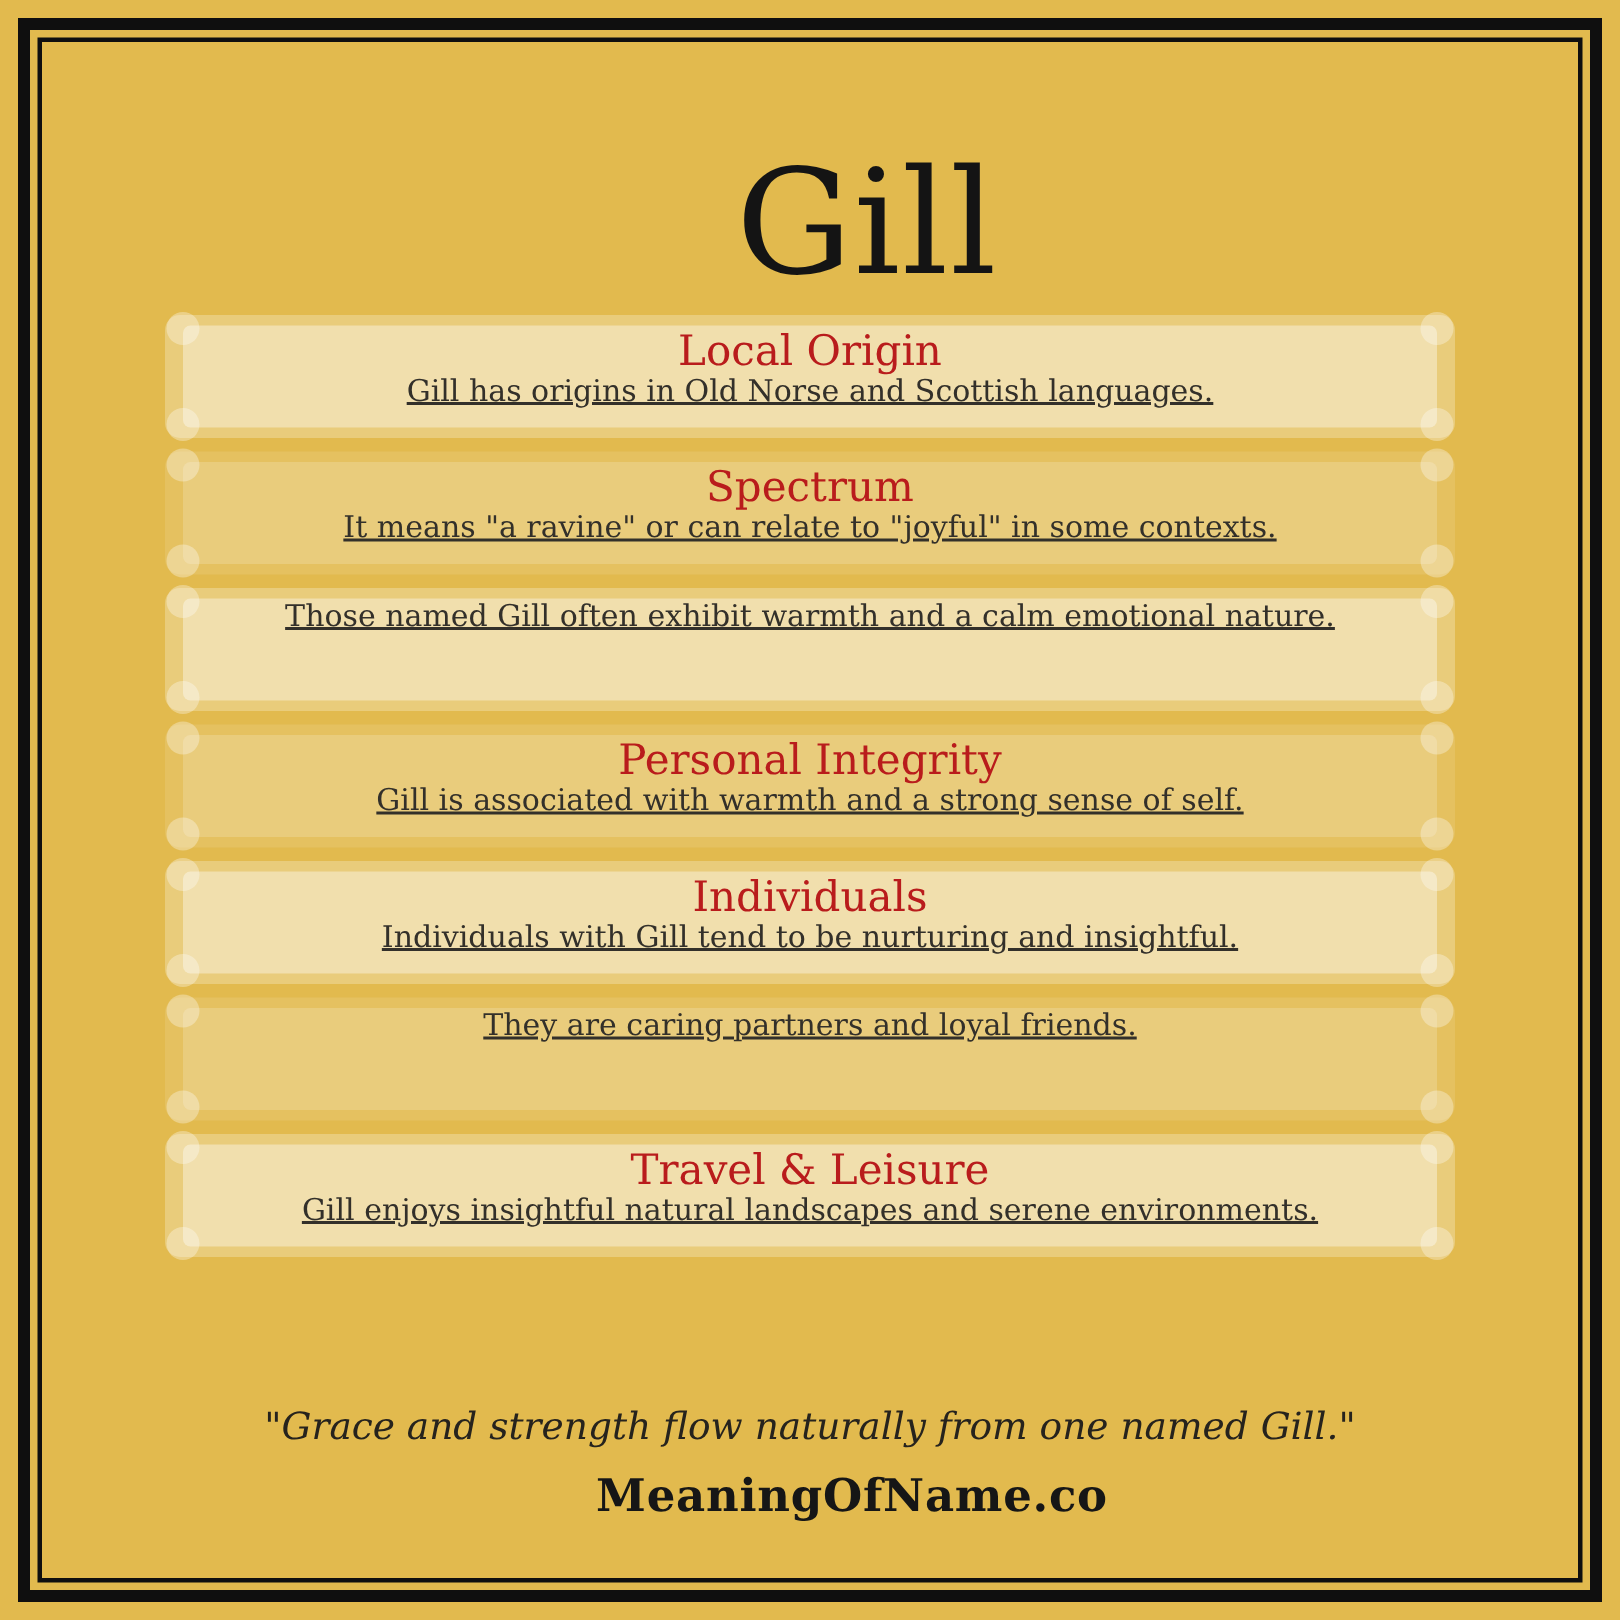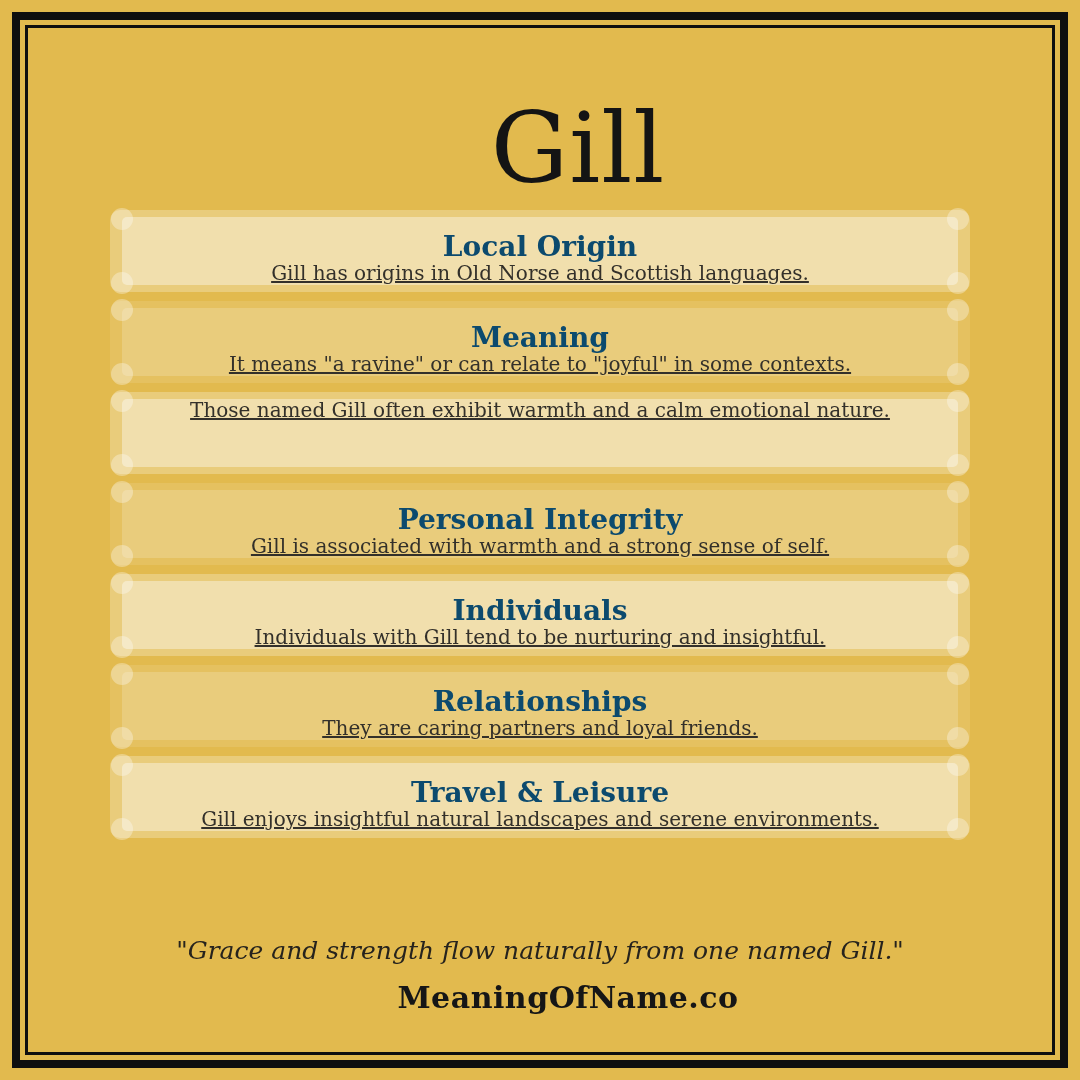--- a/index.html
+++ b/index.html
@@ -32,22 +32,22 @@
   }
   .card.alt{background:rgba(255,255,255,0.10);}
   .card-inner{
     position:relative;width:100%;height:100%;
     background:rgba(255,255,255,0.38);
     border-radius:5px;
     text-align:center;
   }
   .card.alt .card-inner{background:rgba(255,255,255,0.18);}
   .card-heading{
-    font-size:28px;line-height:31px;font-weight:bold;color:#0c4a6e;
-    padding-top:14px;
+    font-size:28px;line-height:31px;font-weight:normal;color:#b91c1c;
+    padding-top:1px;
   }
   .card-body{
     font-size:20px;line-height:23px;color:#33302A;text-decoration:underline;
   }
   .rivet{
     position:absolute;width:22px;height:22px;border-radius:50%;
     background:rgba(255,255,255,0.32);
   }
   .rivet.tl{left:-11px;top:-9px;}
   .rivet.tr{right:-11px;top:-9px;}
@@ -83,21 +83,21 @@
       <div class="card-body">Gill has origins in Old Norse and Scottish languages.</div>
     </div>
   </div>
 
   <div class="card alt">
     <div class="card-inner">
       <span class="rivet tl"></span>
       <span class="rivet tr"></span>
       <span class="rivet bl"></span>
       <span class="rivet br"></span>
-      <div class="card-heading">Meaning</div>
+      <div class="card-heading">Spectrum</div>
       <div class="card-body">It means "a ravine" or can relate to "joyful" in some contexts.</div>
     </div>
   </div>
 
   <div class="card">
     <div class="card-inner">
       <span class="rivet tl"></span>
       <span class="rivet tr"></span>
       <span class="rivet bl"></span>
       <span class="rivet br"></span>
@@ -126,21 +126,20 @@
       <div class="card-body">Individuals with Gill tend to be nurturing and insightful.</div>
     </div>
   </div>
 
   <div class="card alt">
     <div class="card-inner">
       <span class="rivet tl"></span>
       <span class="rivet tr"></span>
       <span class="rivet bl"></span>
       <span class="rivet br"></span>
-      <div class="card-heading">Relationships</div>
       <div class="card-body">They are caring partners and loyal friends.</div>
     </div>
   </div>
 
   <div class="card">
     <div class="card-inner">
       <span class="rivet tl"></span>
       <span class="rivet tr"></span>
       <span class="rivet bl"></span>
       <span class="rivet br"></span>

